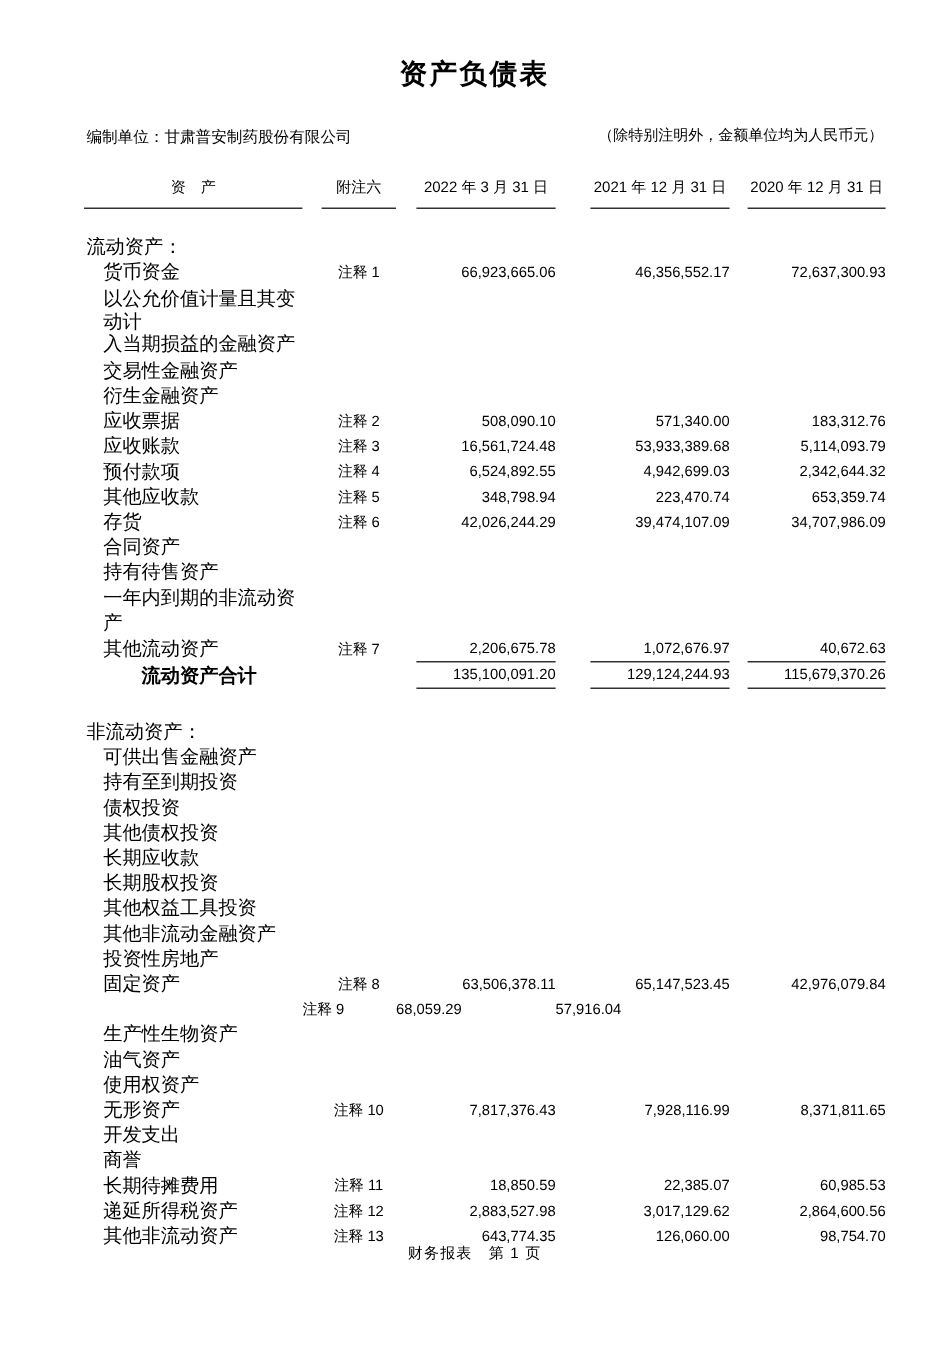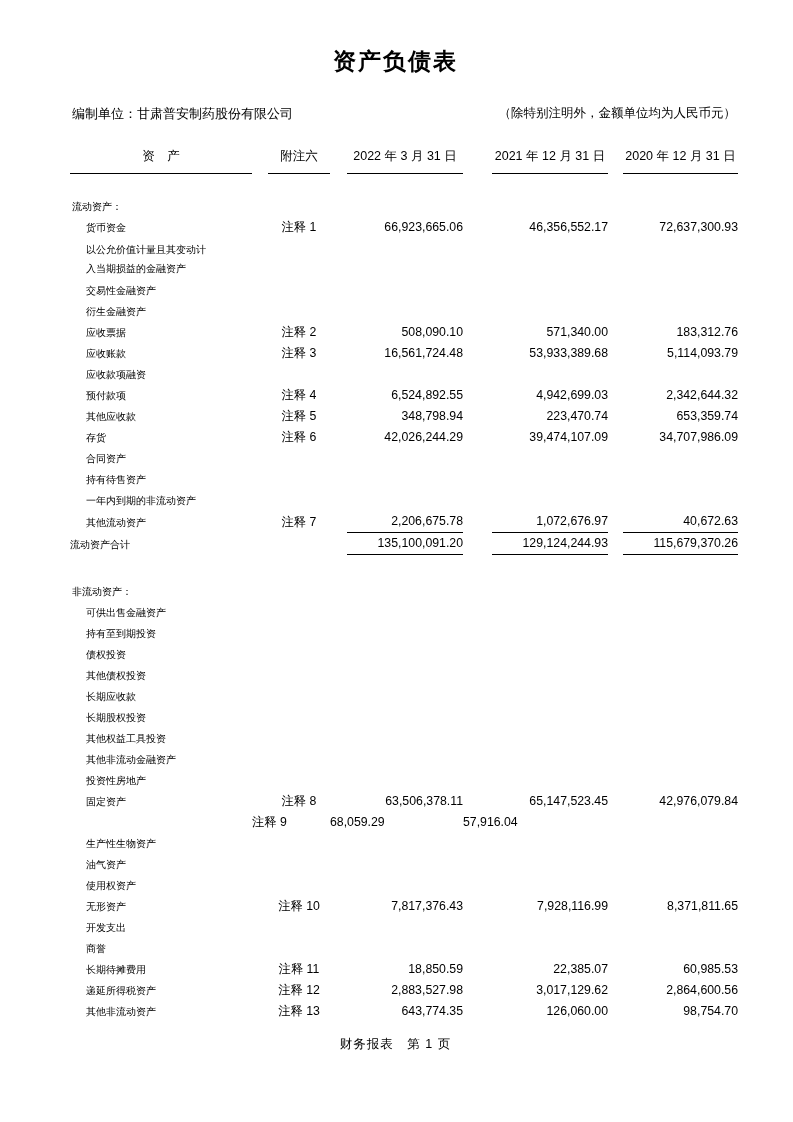--- a/index.html
+++ b/index.html
@@ -40,24 +40,24 @@
   }
   .thead .hcell {
     border-bottom: 1.5px solid #000;
     text-align: center;
     font-size: 12.5px;
     padding: 2px 0 8px 0;
     white-space: nowrap;
   }
   .tbody { margin-top: 22px; }
   .body-row > div { line-height: 21px; }
-  .c-name { font-size: 10px; white-space: pre-line; }
+  .c-name { font-size: 16px; white-space: pre-line; }
   .r-item .c-name { padding-left: 16px; }
   .r-section .c-name { padding-left: 2px; }
-  .r-total .c-name { font-weight: 400; }
+  .r-total .c-name { font-weight: 700; margin-left: 48px; }
   .c-note { text-align: center; font-size: 12.3px; white-space: nowrap; }
   .c-v { text-align: right; font-size: 12.3px; white-space: nowrap; }
   .vrule .c-v1, .vrule .c-v2, .vrule .c-v3 { border-bottom: 1.5px solid #000; }
   .gap-above { margin-top: 26px; }
   .twoline { padding: 2px 0; }
   .twoline > div { line-height: 19px; }
   .footer {
     position: absolute;
     top: 1036px; left: 0; right: 0;
     text-align: center;
@@ -162,31 +162,20 @@
     <div class="sp"></div>
     <div class="c-note">注释 3</div>
     <div class="sp"></div>
     <div class="c-v c-v1">16,561,724.48</div>
     <div class="sp"></div>
     <div class="c-v c-v2">53,933,389.68</div>
     <div class="sp"></div>
     <div class="c-v c-v3">5,114,093.79</div>
   </div>
         <div class="grid-row body-row r-item">
-    <div class="c-name">应收款项融资</div>
-    <div class="sp"></div>
-    <div class="c-note"></div>
-    <div class="sp"></div>
-    <div class="c-v c-v1"></div>
-    <div class="sp"></div>
-    <div class="c-v c-v2"></div>
-    <div class="sp"></div>
-    <div class="c-v c-v3"></div>
-  </div>
-        <div class="grid-row body-row r-item">
     <div class="c-name">预付款项</div>
     <div class="sp"></div>
     <div class="c-note">注释 4</div>
     <div class="sp"></div>
     <div class="c-v c-v1">6,524,892.55</div>
     <div class="sp"></div>
     <div class="c-v c-v2">4,942,699.03</div>
     <div class="sp"></div>
     <div class="c-v c-v3">2,342,644.32</div>
   </div>

